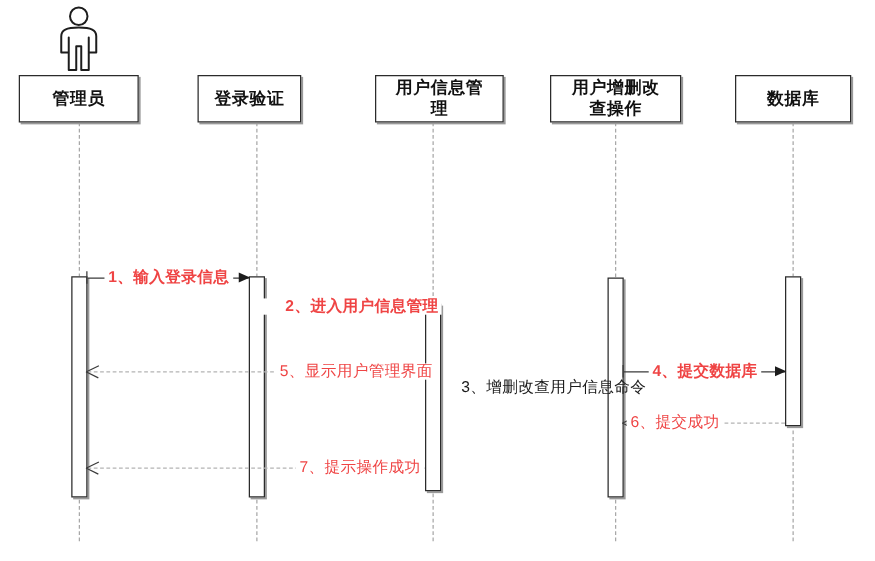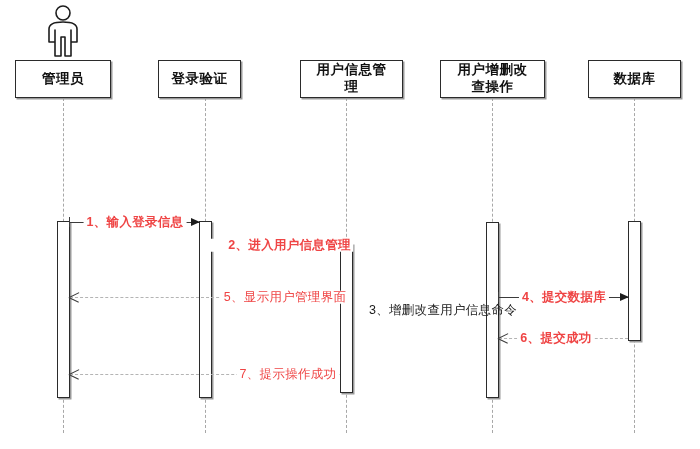--- a/index.html
+++ b/index.html
@@ -190,21 +190,21 @@
   </div>
   <div class="msg-label" style="left:285px;top:297px;">5、显示用户管理界面</div>
 
   <div class="msg" style="left:499px;top:338px;width:129px;">
     <div class="msg-line dashed"></div>
     <div class="head-open-l">
         <i class="a"></i>
         <i class="b"></i>
       </div>
   </div>
-  <div class="msg-label" style="left:556px;top:338px;font-weight:bold;">6、提交成功</div>
+  <div class="msg-label" style="left:540px;top:338px;">6、提交成功</div>
 
   <div class="msg" style="left:70px;top:374px;width:270px;">
     <div class="msg-line dashed"></div>
     <div class="head-open-l">
         <i class="a"></i>
         <i class="b"></i>
       </div>
   </div>
   <div class="msg-label" style="left:288px;top:374px;">7、提示操作成功</div>
 

